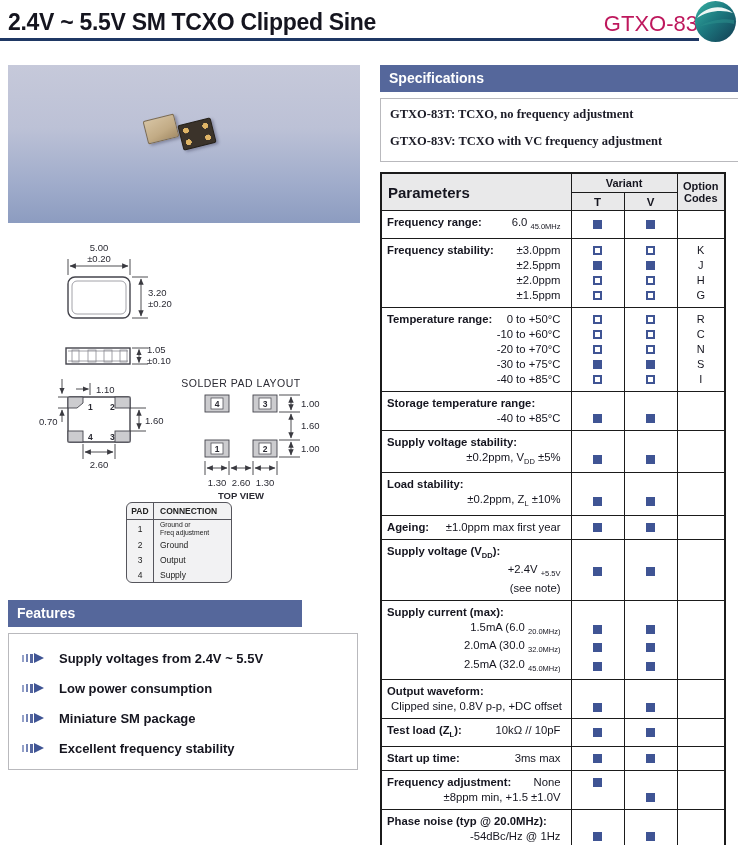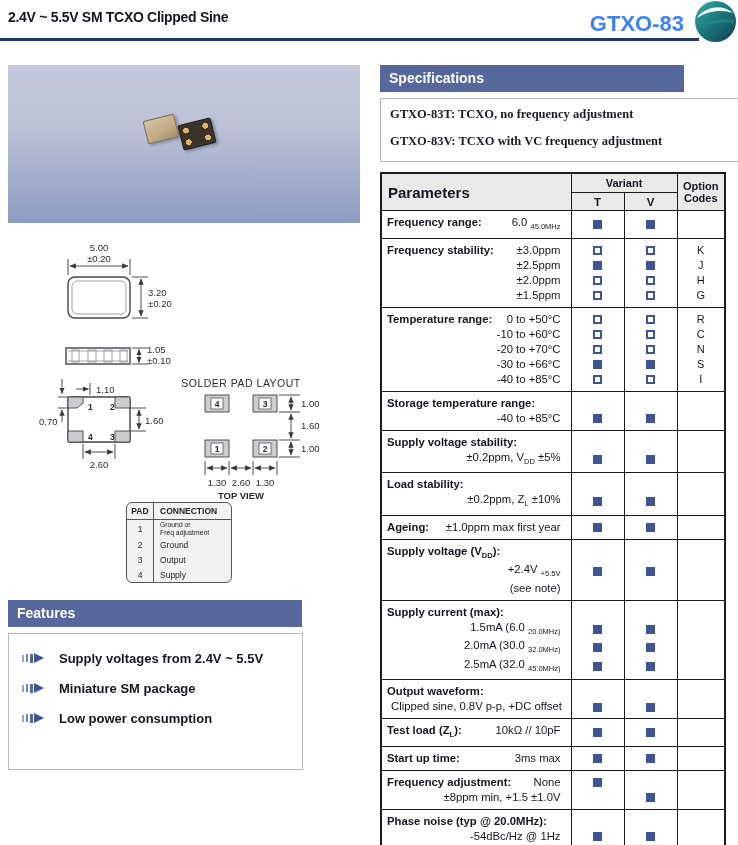--- a/index.html
+++ b/index.html
@@ -1,36 +1,36 @@
 <!DOCTYPE html>
 <html><head>
 <meta charset="utf-8">
 <style>
   html,body{margin:0;padding:0;background:#fff;}
   body{font-family:"Liberation Sans",sans-serif;color:#1b1b26;}
   #page{position:relative;width:738px;height:845px;background:#fff;overflow:hidden;}
 
   
-  .title{position:absolute;left:8px;top:9px;font-size:14px;font-weight:bold;color:#15151f;letter-spacing:-0.3px;}
-  .product{position:absolute;right:54px;top:11px;font-size:22px;font-weight:bold;color:#3b82f6;}
+  .title{position:absolute;left:8px;top:9px;font-size:23px;font-weight:bold;color:#15151f;letter-spacing:-0.3px;}
+  .product{position:absolute;right:40px;top:11px;font-size:22px;font-weight:normal;color:#be185d;}
   .rule{position:absolute;left:0;top:38px;width:699px;height:3px;background:#1f3864;}
   .logo{position:absolute;left:694px;top:0px;width:43px;height:43px;}
 
   
   .secbar{position:absolute;height:27px;background:#55679b;color:#fff;font-weight:bold;
           font-size:14px;line-height:27px;padding-left:9px;box-sizing:border-box;}
   .outbox{position:absolute;border:1px solid #b9b9bd;box-sizing:border-box;background:#fff;}
 
-  #spec-bar{left:380px;top:65px;width:304px;}
+  #spec-bar{left:380px;top:65px;width:358px;}
   #spec-box{left:380px;top:98px;width:375px;height:64px;font-family:Liberation Serif, serif;}
   #spec-box .vline1{margin:8px 0 0 9px;font-size:12.5px;font-weight:bold;}
   #spec-box .vline2{margin:12px 0 4px 9px;font-size:12.5px;font-weight:bold;}
 
   #feat-bar{left:8px;top:600px;width:294px;}
-  #feat-box{left:8px;top:633px;width:295px;height:137px;padding-top:9px;}
+  #feat-box{left:8px;top:633px;width:350px;height:137px;padding-top:9px;}
   .feat-item{display:flex;align-items:center;height:30px;padding-left:13px;}
   .feat-item span.ftxt{margin-left:15px;font-size:13px;font-weight:bold;color:#15151f;}
   .fa{display:inline-flex;align-items:center;}
   .fa i{display:block;margin-right:1.5px;}
   .fa .b1{width:2px;height:7px;background:#94a0c8;}
   .fa .b2{width:2.5px;height:8px;background:#7484b6;}
   .fa .b3{width:3px;height:9px;background:#55669f;}
   .fa .tri{width:0;height:0;border-top:5.5px solid transparent;border-bottom:5.5px solid transparent;border-left:10px solid #3f5494;margin-right:0;}
 
   
@@ -244,30 +244,39 @@
         </span>
       <span class="ftxt">Supply voltages from 2.4V ~ 5.5V</span>
     </div>
     <div class="feat-item">
       <span class="fa">
           <i class="b1"></i>
           <i class="b2"></i>
           <i class="b3"></i>
           <i class="tri"></i>
         </span>
-      <span class="ftxt">Miniature SM package</span>
+      <span class="ftxt">Low power consumption</span>
     </div>
     <div class="feat-item">
       <span class="fa">
           <i class="b1"></i>
           <i class="b2"></i>
           <i class="b3"></i>
           <i class="tri"></i>
         </span>
-      <span class="ftxt">Low power consumption</span>
+      <span class="ftxt">Miniature SM package</span>
+    </div>
+    <div class="feat-item">
+      <span class="fa">
+          <i class="b1"></i>
+          <i class="b2"></i>
+          <i class="b3"></i>
+          <i class="tri"></i>
+        </span>
+      <span class="ftxt">Excellent frequency stability</span>
     </div>
   </div>
 
   <div id="spec-bar" class="secbar">Specifications</div>
   <div id="spec-box" class="outbox">
     <div class="vline1">GTXO-83T:  TCXO, no frequency adjustment</div>
     <div class="vline2">GTXO-83V: TCXO with VC frequency adjustment</div>
   </div>
 
   <table class="spectbl">
@@ -368,21 +377,21 @@
               <span class="val"><span>-20 to +70°C</span></span>
             </div>
           </td>
           <td class="cm"><span class="sq o"></span></td>
           <td class="cm"><span class="sq o"></span></td>
           <td class="cc">N</td>
         </tr>
         <tr class="">
           <td>
             <div class="cw">
-              <span class="val"><span>-30 to +66°C</span></span>
+              <span class="val"><span>-30 to +75°C</span></span>
             </div>
           </td>
           <td class="cm"><span class="sq f"></span></td>
           <td class="cm"><span class="sq f"></span></td>
           <td class="cc">S</td>
         </tr>
         <tr class="be">
           <td>
             <div class="cw">
               <span class="val"><span>-40 to +85°C</span></span>

